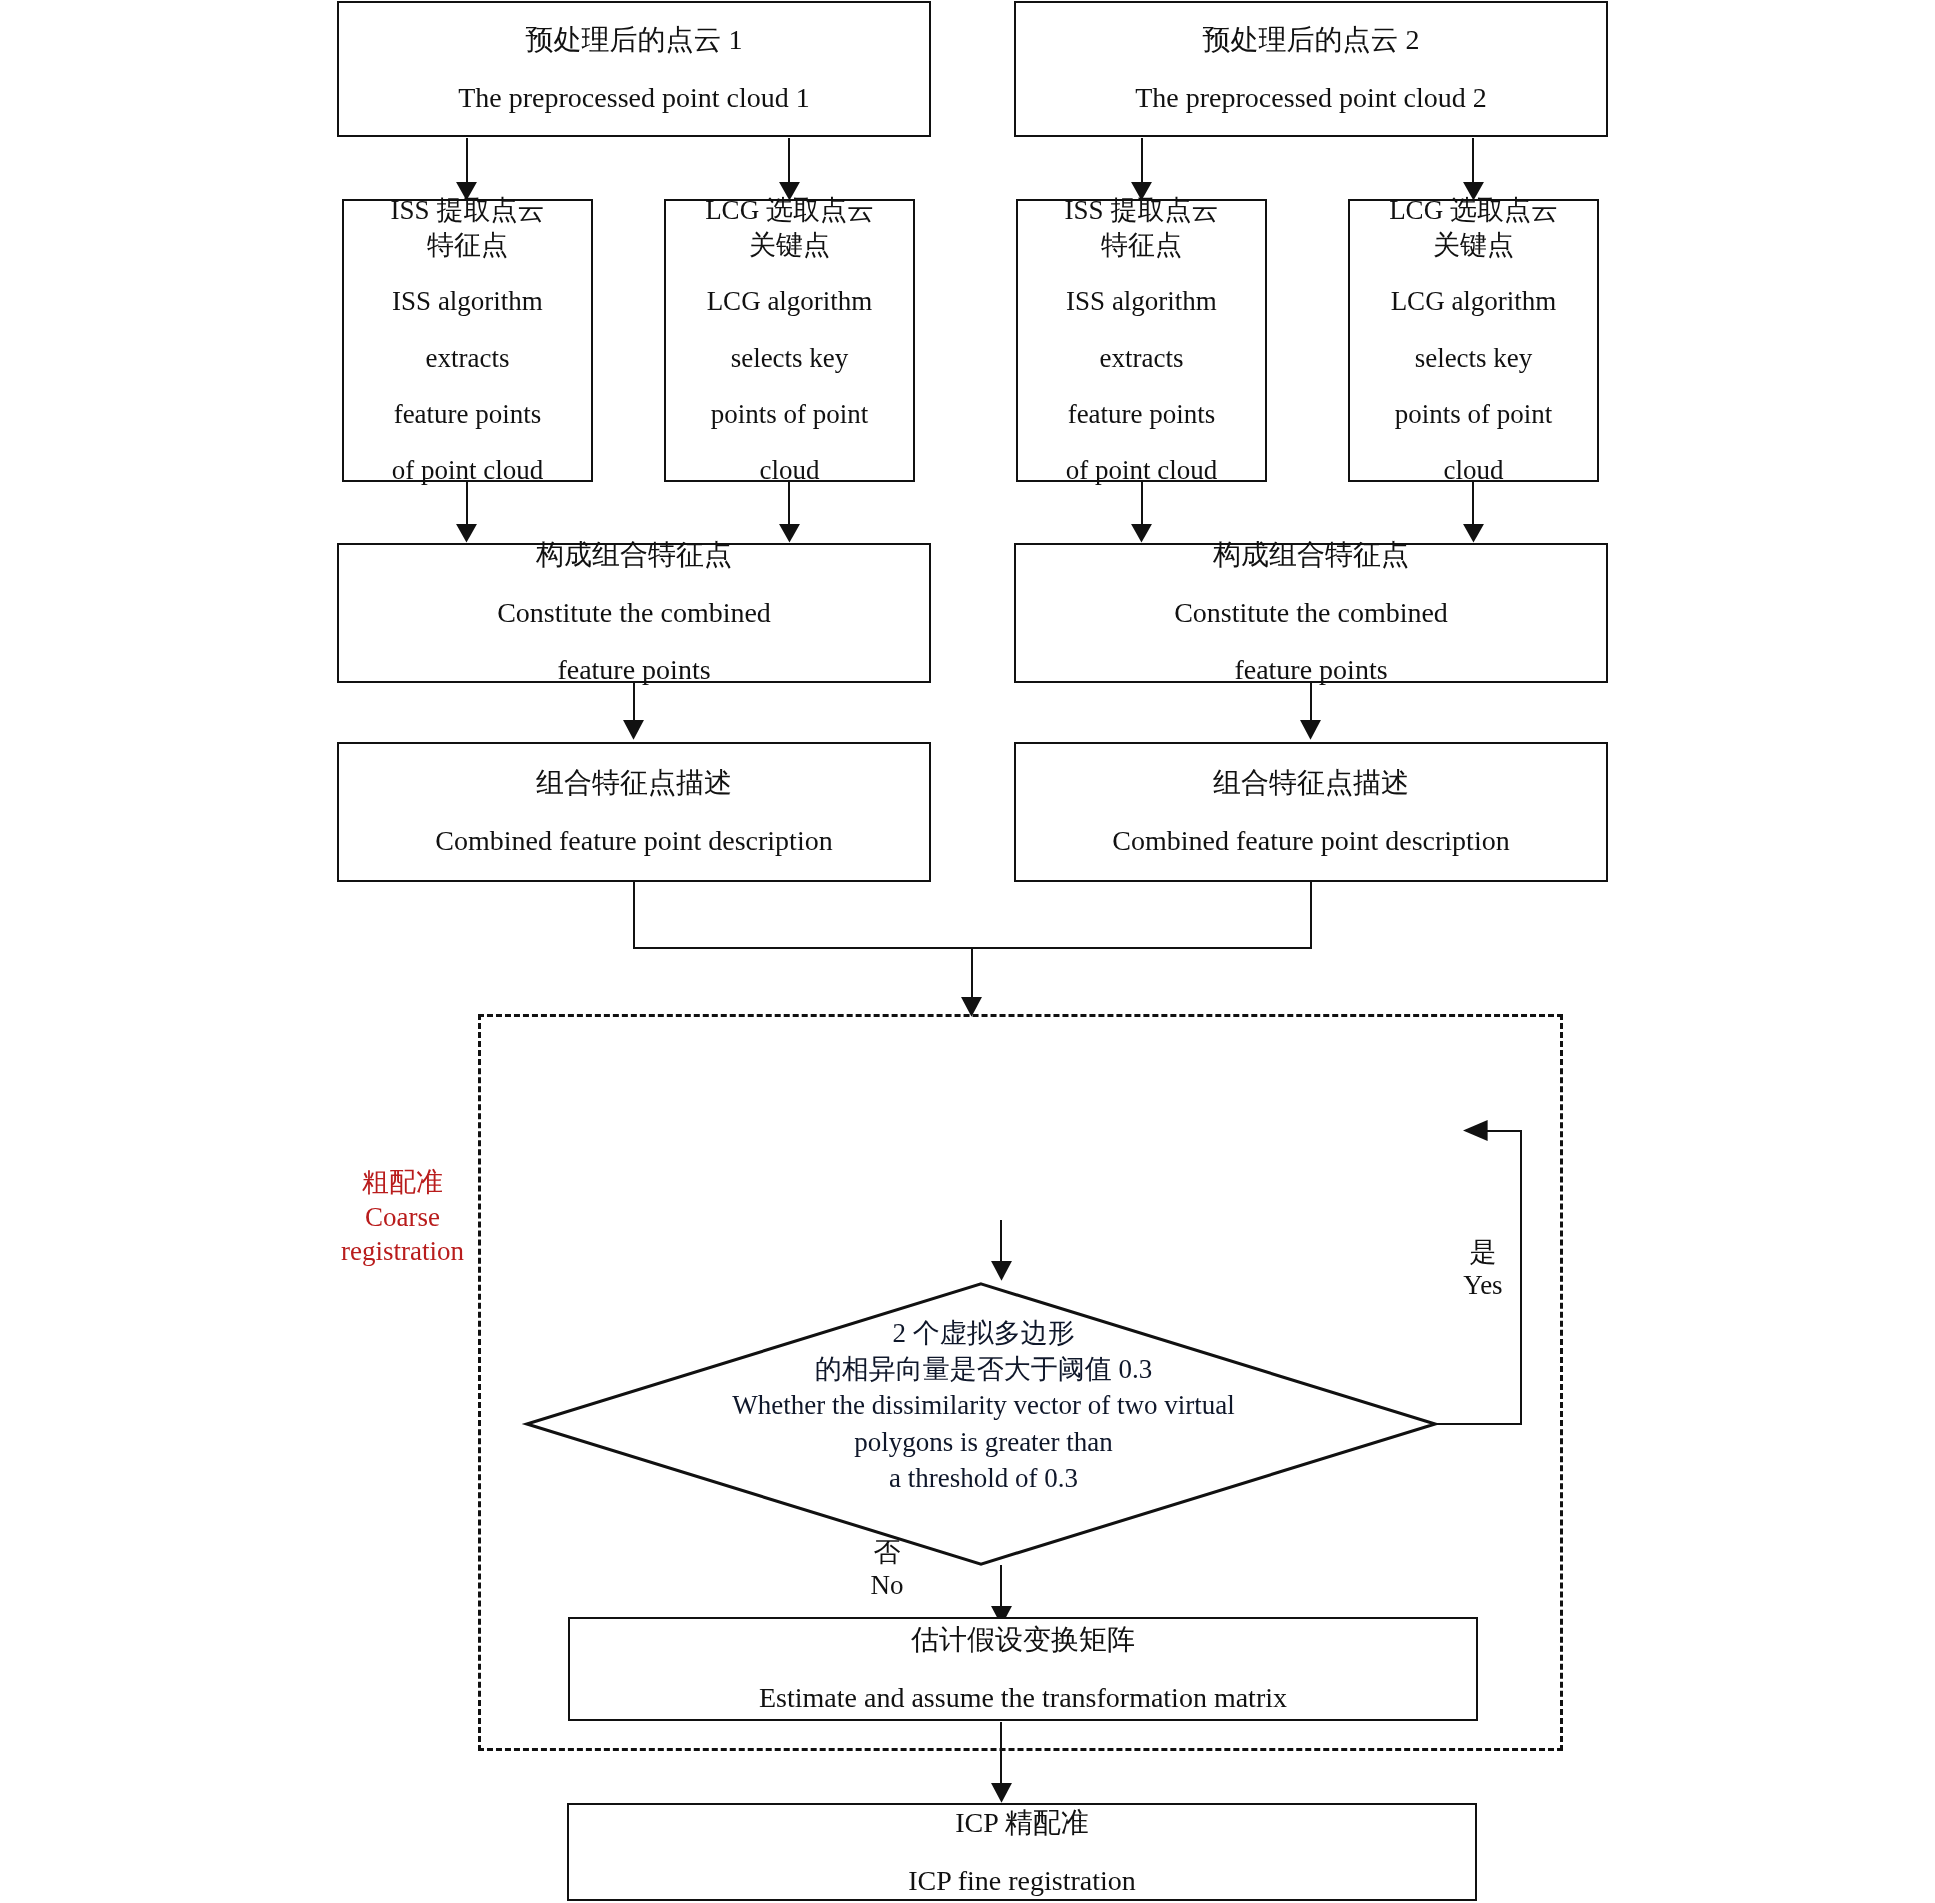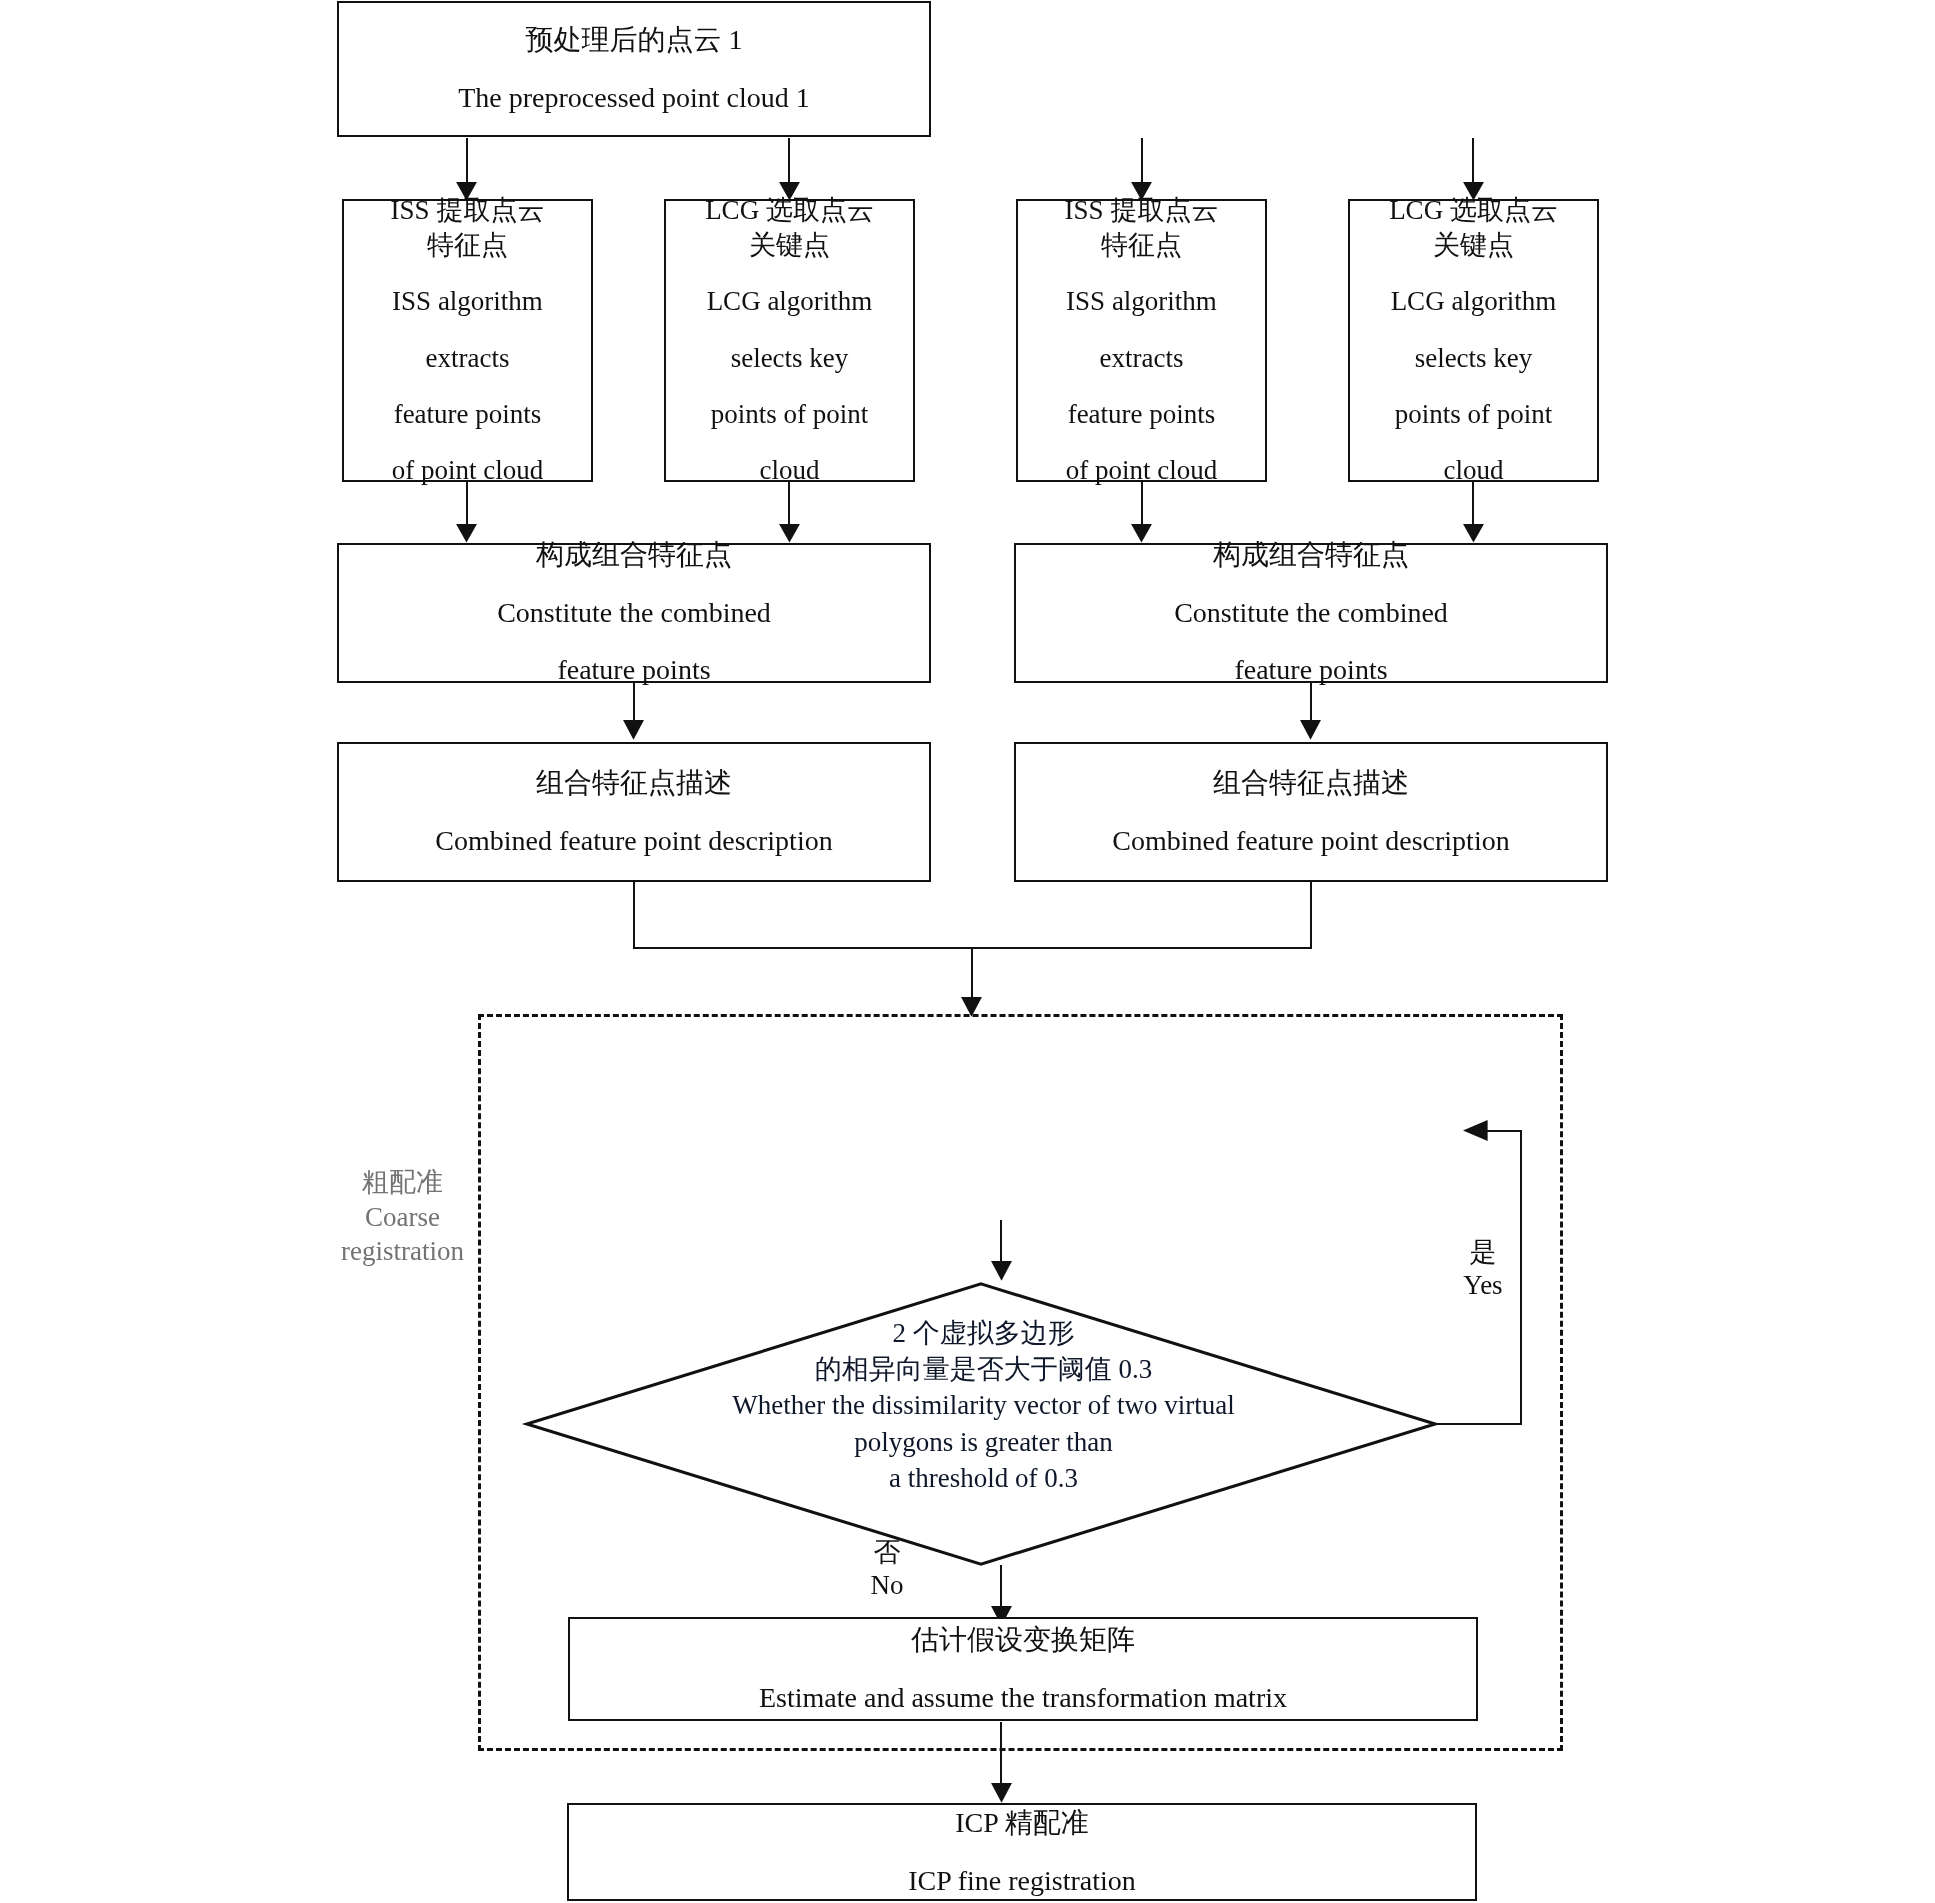--- a/index.html
+++ b/index.html
@@ -35,21 +35,21 @@
     position:absolute;
     box-sizing:border-box;
     border:3.1px dashed #111111;
     background:transparent;
   }
   .side-label{
     position:absolute;
     text-align:center;
     line-height:1.28;
     font-size:27px;
-    color:#737373;
+    color:#b91c1c;
     white-space:nowrap;
   }
   .edge-label{
     position:absolute;
     text-align:center;
     line-height:1.22;
     font-size:27px;
     color:#111111;
     white-space:nowrap;
   }
@@ -72,20 +72,24 @@
 </head>
 <body>
 
 <div id="stage">
 
   <div class="node f46" style="left:337px;top:1.2px;width:594px;height:136px;">
     <span class="zh">预处理后的点云 1</span>
     <span class="en">The preprocessed point cloud 1</span>
   </div>
 
+  <div class="node f46" style="left:1014px;top:1.2px;width:594px;height:136px;">
+    <span class="zh">预处理后的点云 2</span>
+    <span class="en">The preprocessed point cloud 2</span>
+  </div>
 
   <div class="ln vln" style="left:466px;top:138px;height:48px;"></div>
   <svg class="arrowhead" style="left:456px;top:182px;width:21px;height:18.4px;" viewBox="0 0 34 30" width="21" height="18.4">
     <polygon points="0,0 34,0 17,30" fill="#111111"></polygon>
   </svg>
   <div class="ln vln" style="left:788px;top:138px;height:48px;"></div>
   <svg class="arrowhead" style="left:779px;top:182px;width:21px;height:18.4px;" viewBox="0 0 34 30" width="21" height="18.4">
     <polygon points="0,0 34,0 17,30" fill="#111111"></polygon>
   </svg>
 

